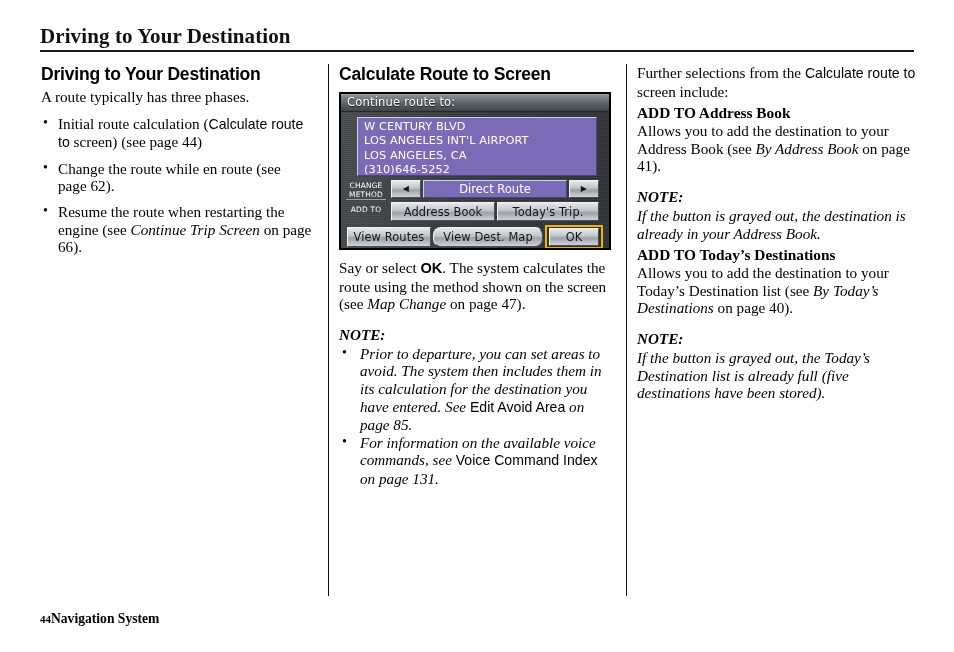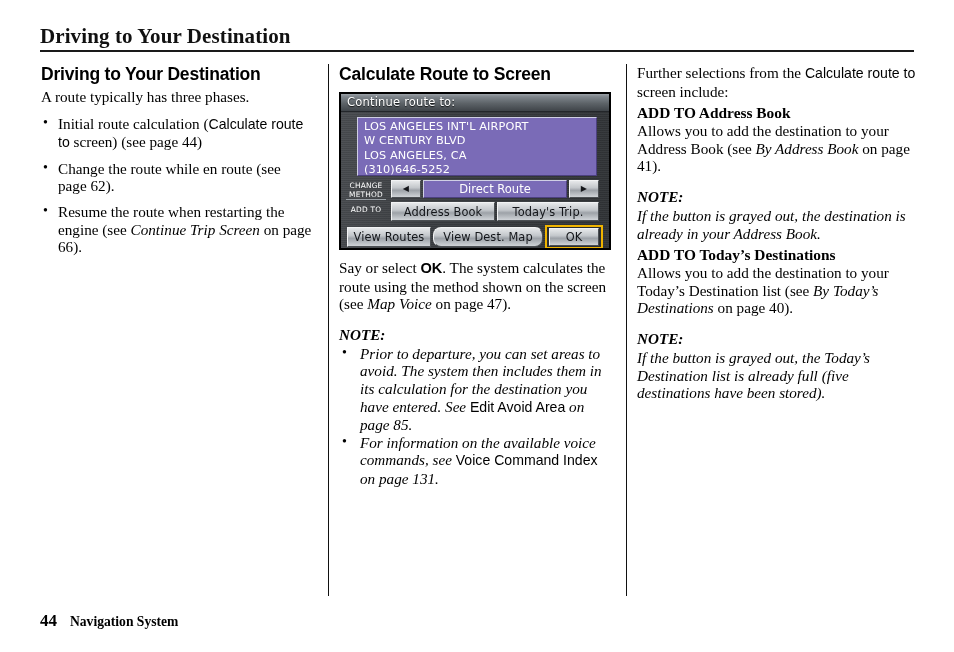--- a/index.html
+++ b/index.html
@@ -166,22 +166,22 @@
     border:1px solid #f2f3f4;
     border-right-color:#4b4f53; border-bottom-color:#4b4f53;
     display:flex; align-items:center; justify-content:center;
     color:#14161a; font-size:11.4px;
   }
   .tri { font-size:8px; line-height:1; }
 
   
   .footer { position:absolute; left:40px; top:611px; display:flex; align-items:baseline; }
   .pg-num {
-    font-family:"Liberation Serif", serif; font-weight:bold; font-size:17px;
-    margin-right:13px;
+    font-family:"Liberation Serif", serif; font-weight:bold; font-size:11px;
+    margin-right:0;
   }
   .pg-lbl {
     font-family:"Liberation Serif", serif; font-weight:bold; font-size:13.6px;
   }
 </style>
 </head>
 <body>
 
 <div class="page">
 
@@ -203,22 +203,22 @@
   </div>
 
   <div class="col col2">
     <h2 class="sec">Calculate Route to Screen</h2>
 
     <div class="navshot">
       <div class="nav-titlebar"></div>
       <div class="nav-title">Continue route to:</div>
 
       <div class="addr-panel">
+        <div class="addr-line">W CENTURY BLVD</div>
         <div class="addr-line">LOS ANGELES INT'L AIRPORT</div>
-        <div class="addr-line">W CENTURY BLVD</div>
         <div class="addr-line">LOS ANGELES, CA</div>
         <div class="addr-line">(310)646-5252</div>
       </div>
 
       <div class="row-lbl lbl-change">CHANGE METHOD</div>
       <div class="lbl-rule"></div>
       <div class="row-lbl lbl-addto">ADD TO</div>
 
       <div class="nbtn btn-prev">
           <span class="tri">◀</span>
@@ -232,21 +232,21 @@
       <div class="nbtn btn-td">Today's Trip.</div>
 
       <div class="nbtn btn-vr">View Routes</div>
       <div class="nbtn btn-vdm">View Dest. Map</div>
 
       <div class="btn-ok-wrap">
         <div class="btn-ok">OK</div>
       </div>
     </div>
 
-    <p class="body"><span>Say or select </span><span class="bsans">OK</span><span>. The system calculates the route using the method shown on the screen (see </span><span class="ital">Map Voice</span><span> on page 47).</span></p>
+    <p class="body"><span>Say or select </span><span class="bsans">OK</span><span>. The system calculates the route using the method shown on the screen (see </span><span class="ital">Map Change</span><span> on page 47).</span></p>
 
     <div class="note-hd">NOTE:</div>
     <ul class="nl">
       <li><span>Prior to departure, you can set areas to avoid. The system then includes them in its calculation for the destination you have entered. See </span><span class="scr" style="font-style:normal">Edit Avoid Area</span><span> on page 85.</span></li>
       <li><span>For information on the available voice commands, see </span><span class="scr" style="font-style:normal">Voice Command Index</span><span> on page 131.</span></li>
     </ul>
   </div>
 
   <div class="col col3">
     <p class="body"><span>Further selections from the </span><span class="scr">Calculate route to</span><span> screen include:</span></p>

